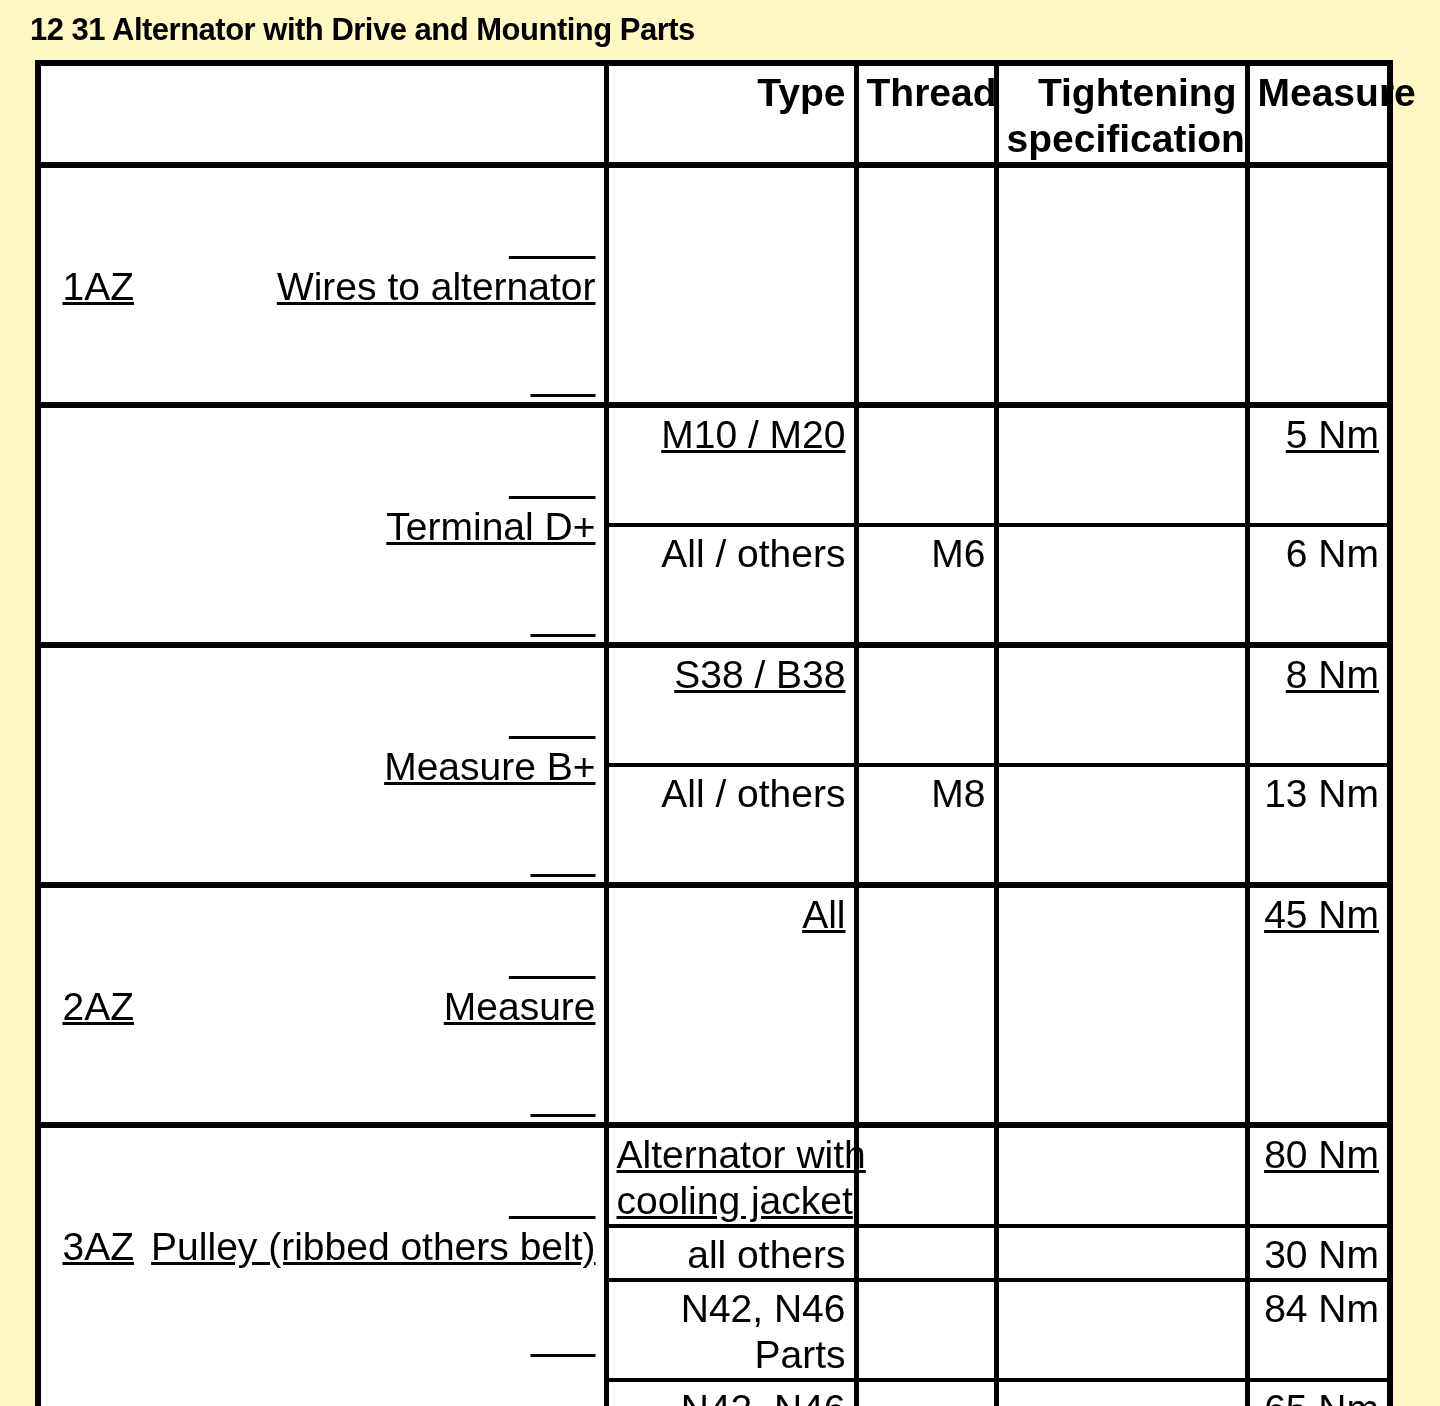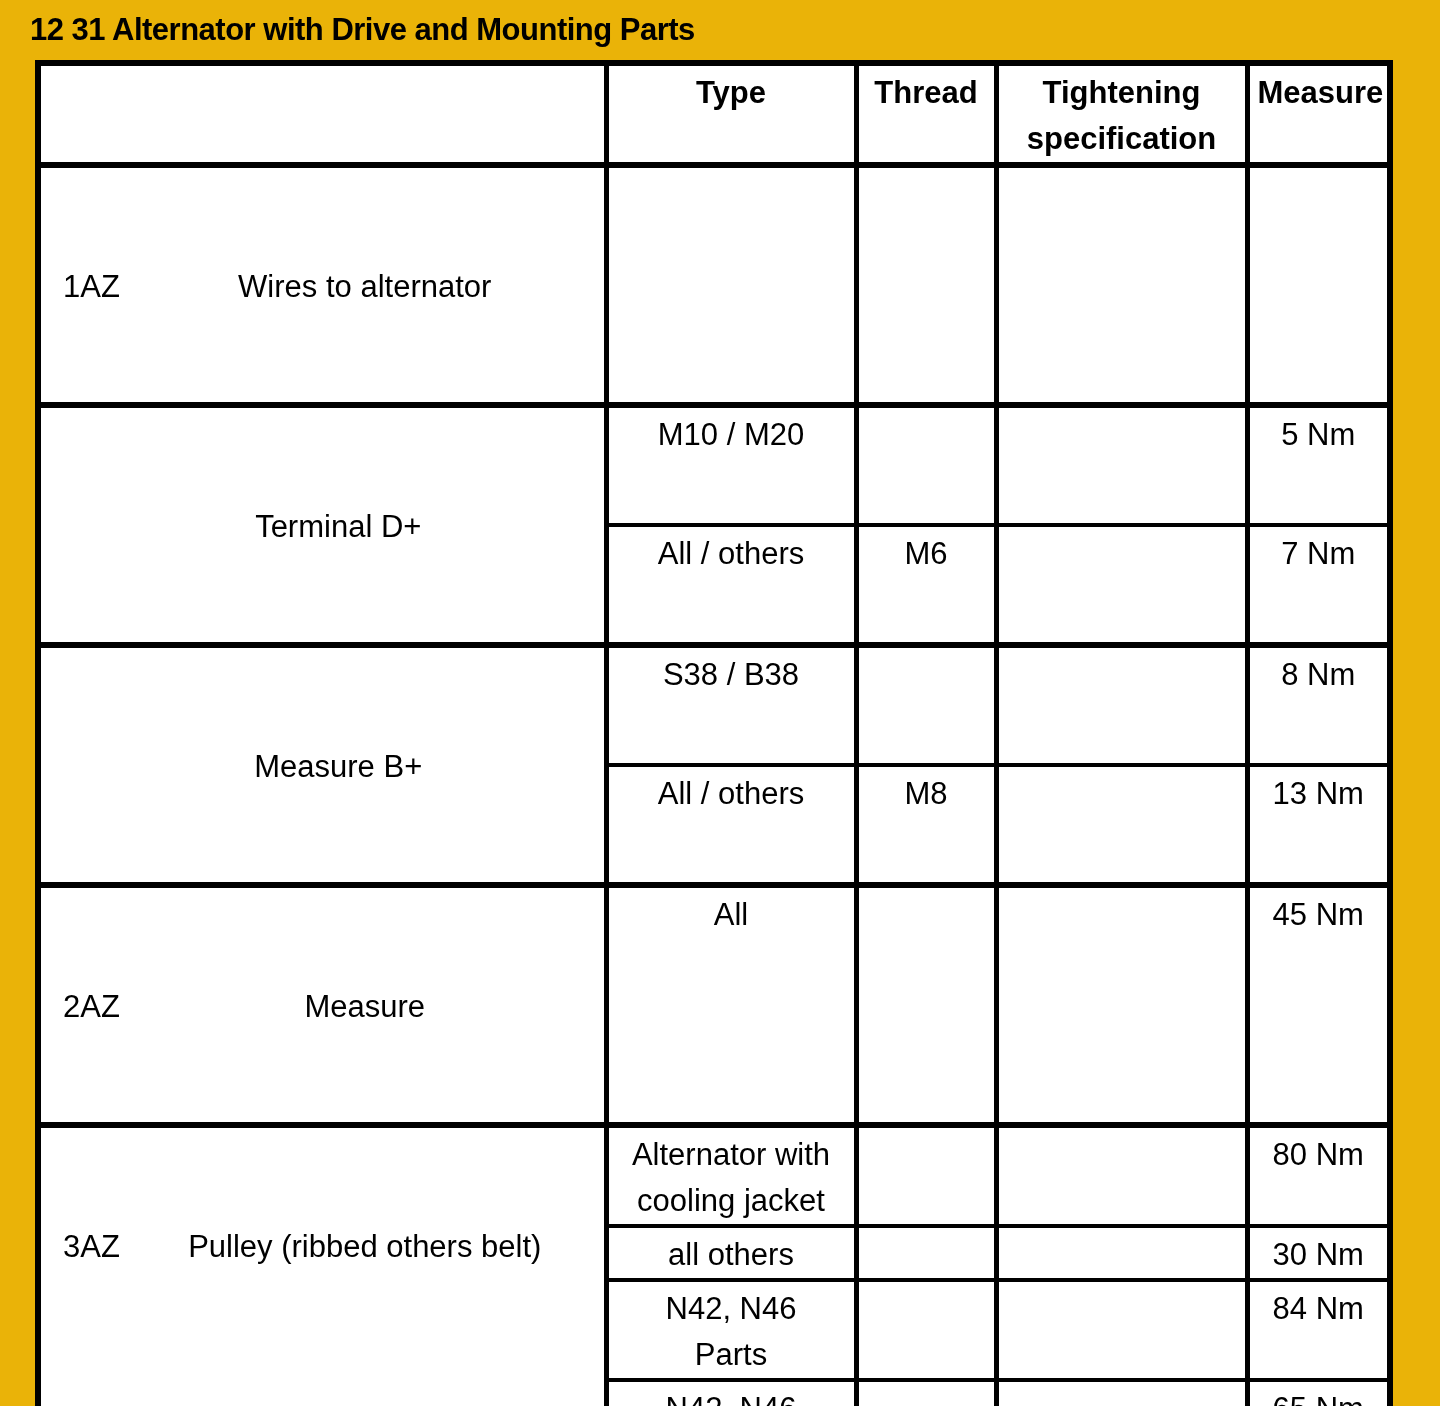--- a/index.html
+++ b/index.html
@@ -1,20 +1,20 @@
 <!DOCTYPE html>
 <html><head>
 <meta charset="utf-8">
 <style>
   html, body { margin: 0; padding: 0; background: #ffffff; }
   .page {
     position: relative;
     width: 1440px;
     height: 1406px;
-    background: #eab308;
+    background: #fef9c3;
     font-family: "Liberation Sans", sans-serif;
     color: #000000;
   }
   .title {
     position: absolute;
     left: 30px;
     top: 12px;
     font-size: 31px;
     font-weight: bold;
     letter-spacing: -0.5px;
@@ -34,28 +34,28 @@
   .spec col.c-type { width: 250px; }
   .spec col.c-thread { width: 140px; }
   .spec col.c-tight { width: 251px; }
   .spec col.c-measure { width: 143px; }
   .spec td, .spec th {
     border: 4px solid #000;
     border-left-width: 5px;
     border-right-width: 5px;
     vertical-align: top;
     padding: 4px 8px 0 8px;
-    font-size: 31px;
+    font-size: 39px;
     line-height: 46px;
     white-space: pre;
-    text-align: center;
+    text-align: right;
     font-weight: normal;
   }
   .spec th { font-weight: bold; }
-  .spec tr.major > td, .spec tr.major > th { border-top-width: 6px; }
+  .spec tr.major > td, .spec tr.major > th { border-top-width: 6px; text-decoration: underline; }
   .lc { display: flex; align-items: flex-start; }
   .lc .code { flex: 0 0 auto; width: 85px; }
   .lc .desc { flex: 1 1 auto; white-space: pre; }
   td.indent { padding-left: 40px; }
 </style>
 </head>
 <body>
 
 <div class="page">
 
@@ -101,21 +101,21 @@
       </td>
       <td>M10 / M20</td>
       <td></td>
       <td></td>
       <td>5 Nm</td>
     </tr>
     <tr style="height:56px">
       <td>All / others</td>
       <td>M6</td>
       <td></td>
-      <td>7 Nm</td>
+      <td>6 Nm</td>
     </tr>
 
     <tr class="major" style="height:57px">
       <td class="indent" rowspan="2">
         <div class="lc">
           <span class="desc">Measure B+</span>
         </div>
       </td>
       <td>S38 / B38</td>
       <td></td>

